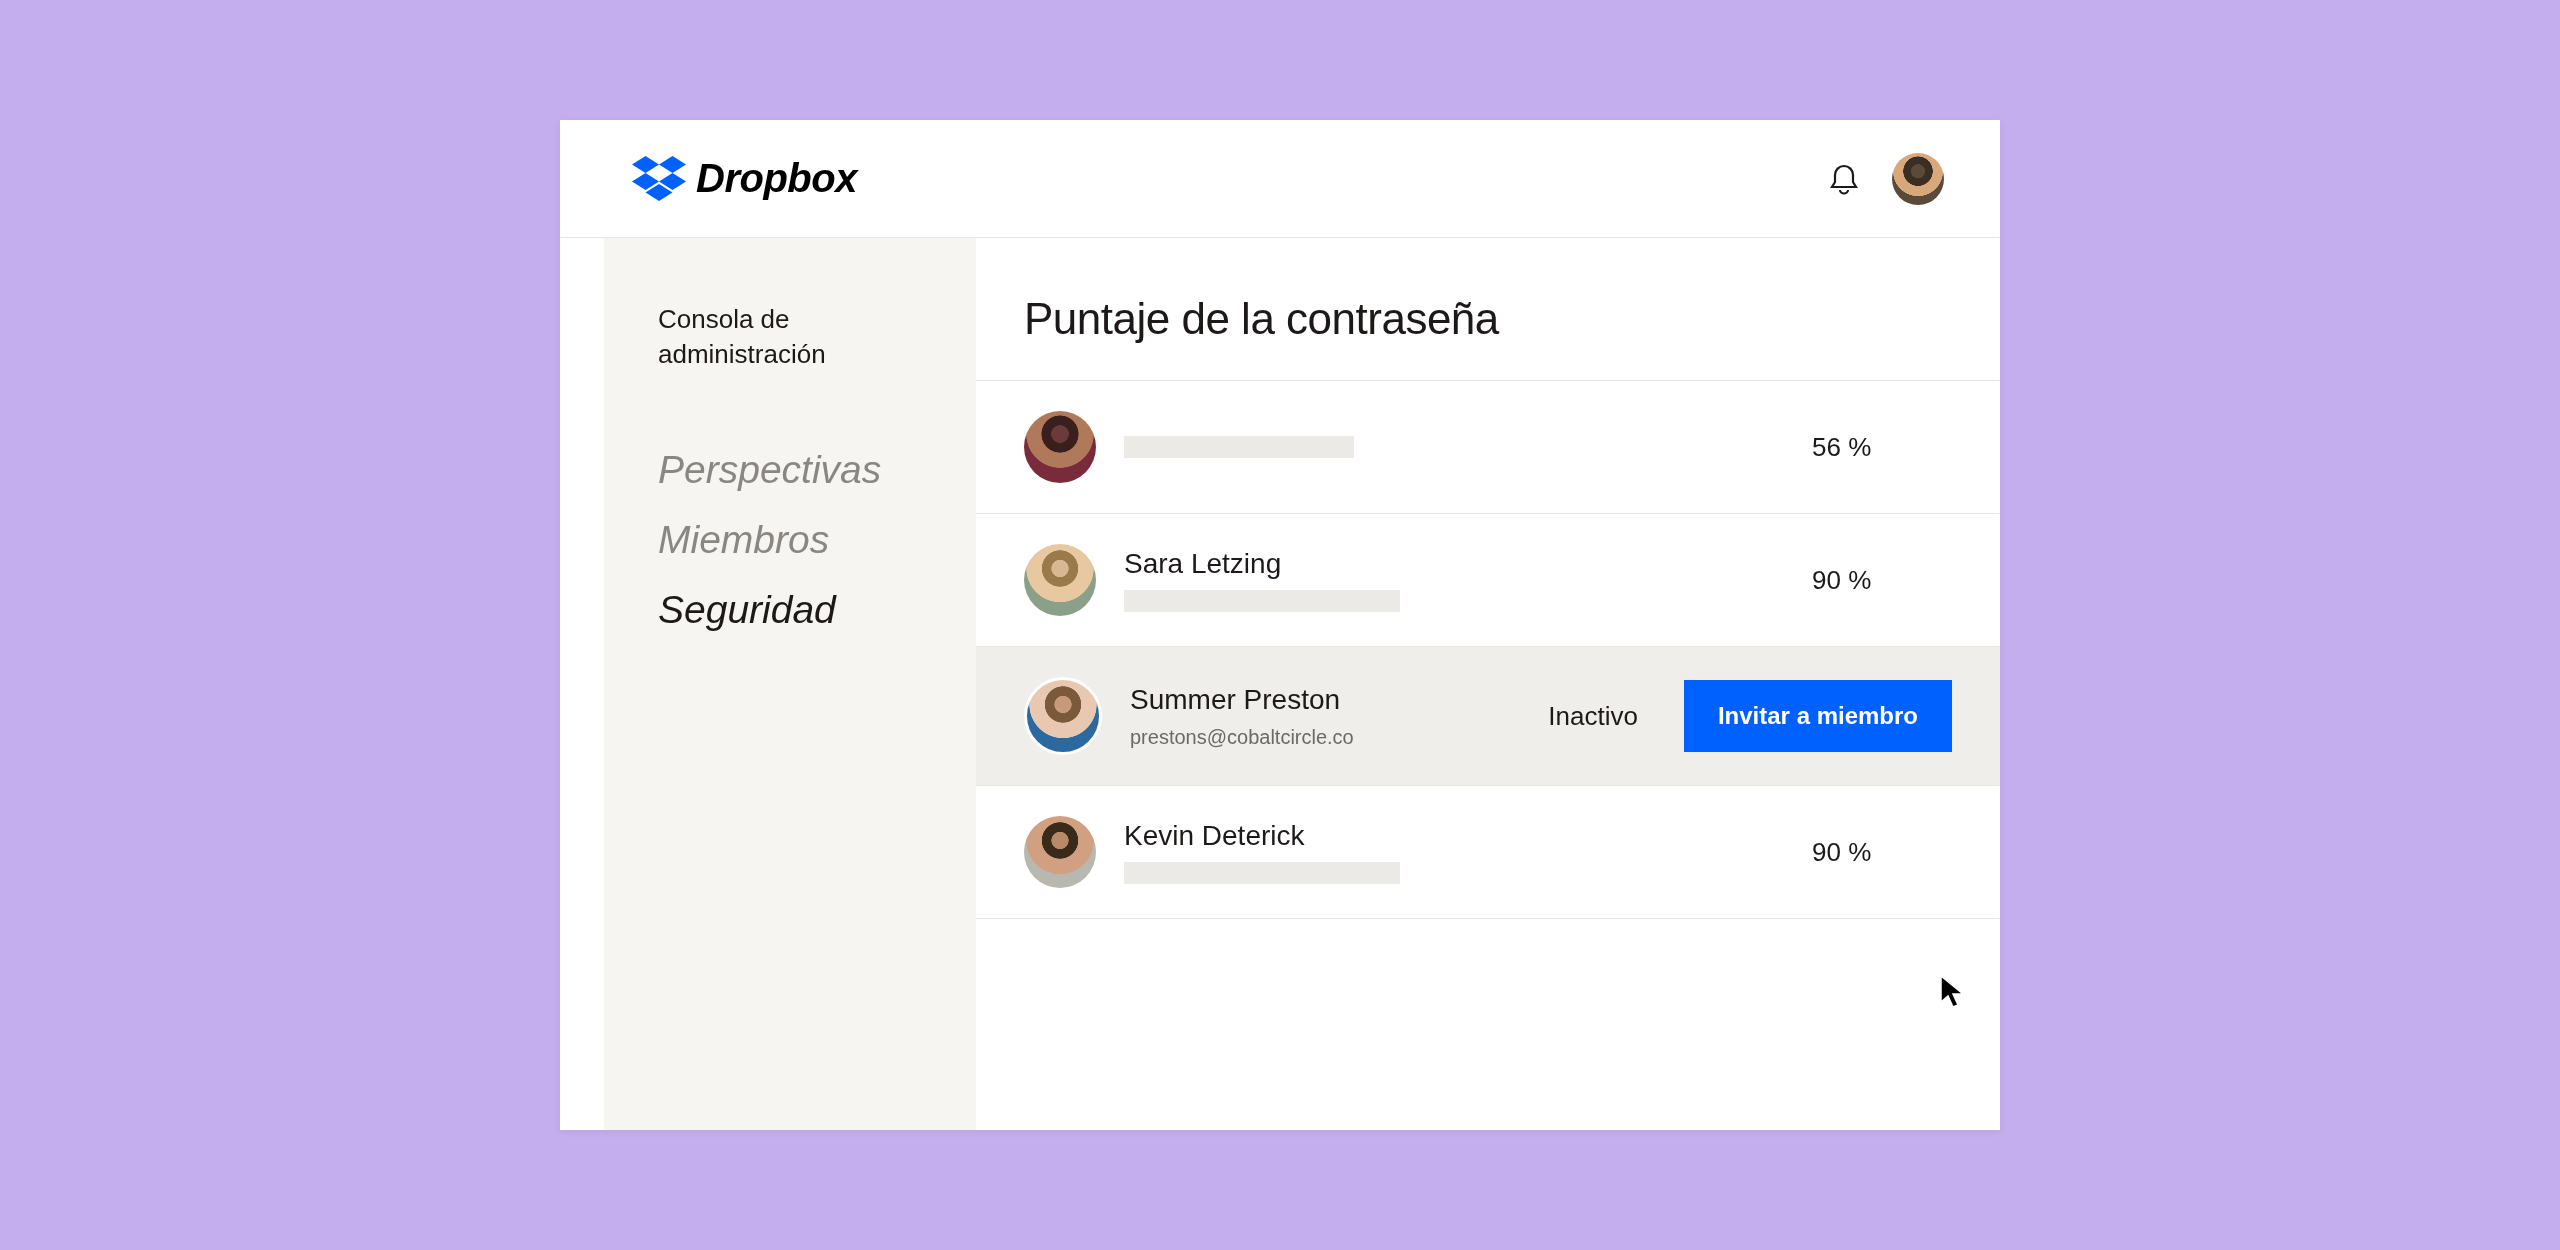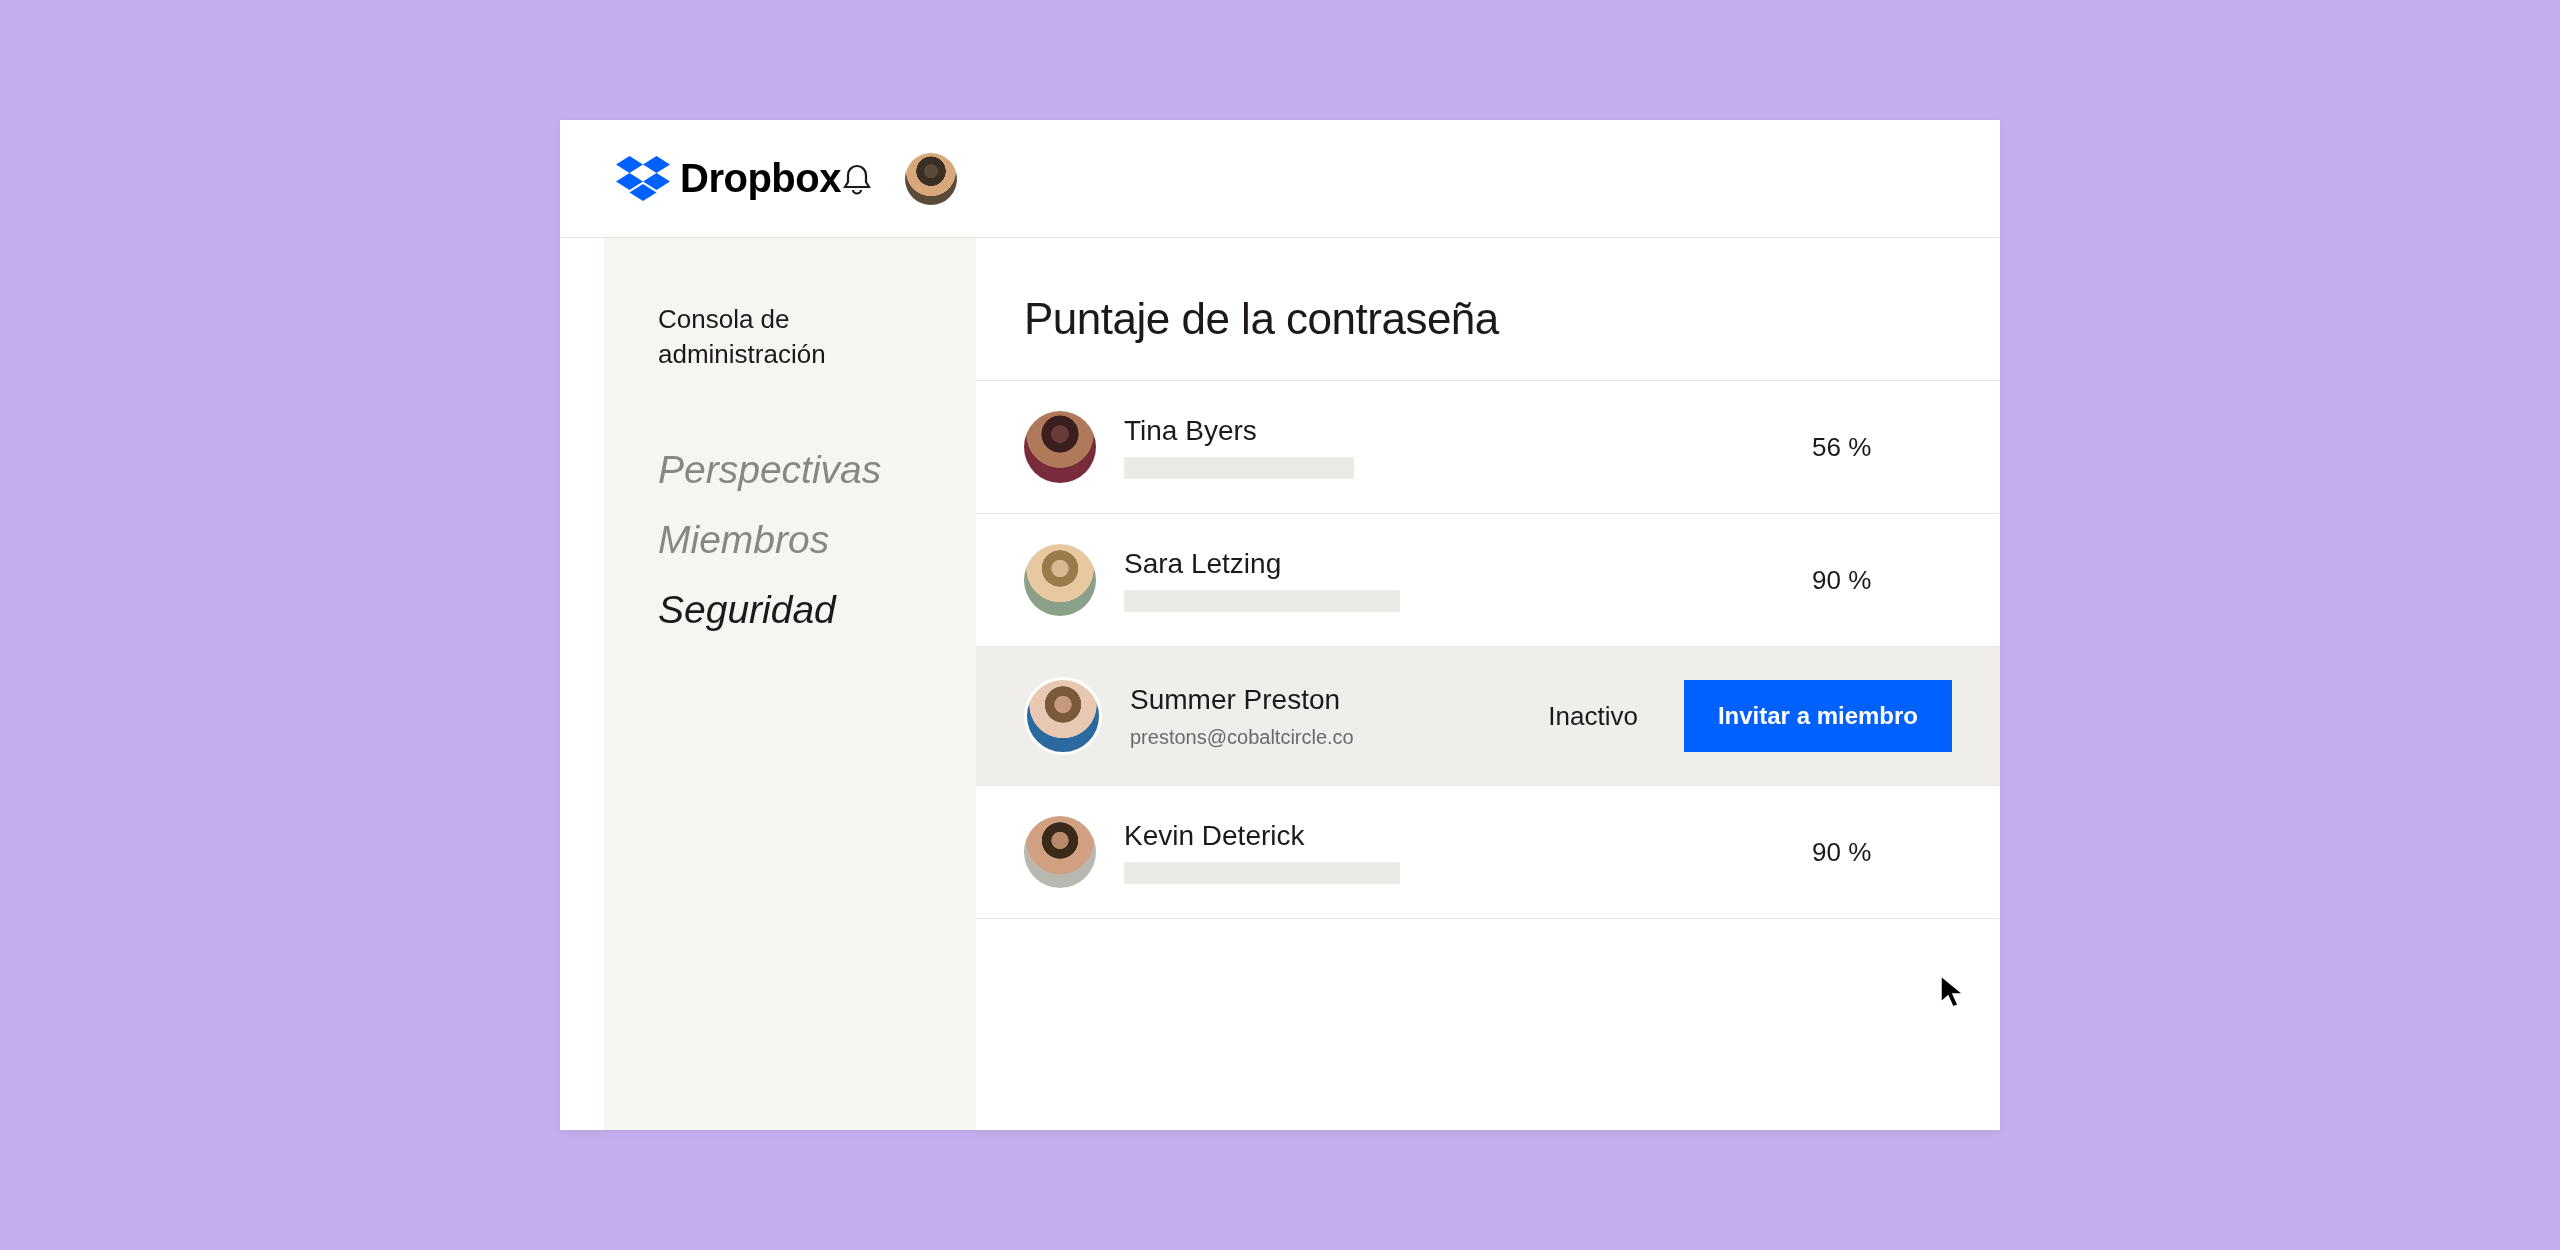--- a/index.html
+++ b/index.html
@@ -18,22 +18,24 @@
       background: #fff;
       display: flex;
       flex-direction: column;
       box-shadow: 0 2px 8px rgba(0,0,0,0.06);
       position: relative;
     }
     .topbar {
       height: 118px;
       display: flex;
       align-items: center;
-      padding: 0 56px 0 56px;
+      justify-content: space-between;
+      padding: 0 56px 0 72px;
       border-bottom: 1px solid #e6e4e0;
+      font-style: italic;
     }
     .brand {
       display: flex;
       align-items: center;
       gap: 10px;
     }
     .brand svg { display: block; }
     .brand-name {
       font-size: 40px;
       font-weight: 700;
@@ -224,21 +226,20 @@
       </nav>
     </aside>
 
     <main class="main">
       <h1 class="page-title">Puntaje de la contraseña</h1>
       <div class="list">
 
         <div class="row">
           <div class="row-avatar av1"></div>
           <div class="row-info">
-            <div class="row-name">Tina Byers</div>
             <div class="row-blank"></div>
           </div>
           <div class="row-score">56 %</div>
         </div>
 
         <div class="row">
           <div class="row-avatar av2"></div>
           <div class="row-info">
             <div class="row-name">Sara Letzing</div>
             <div class="row-blank wide"></div>

